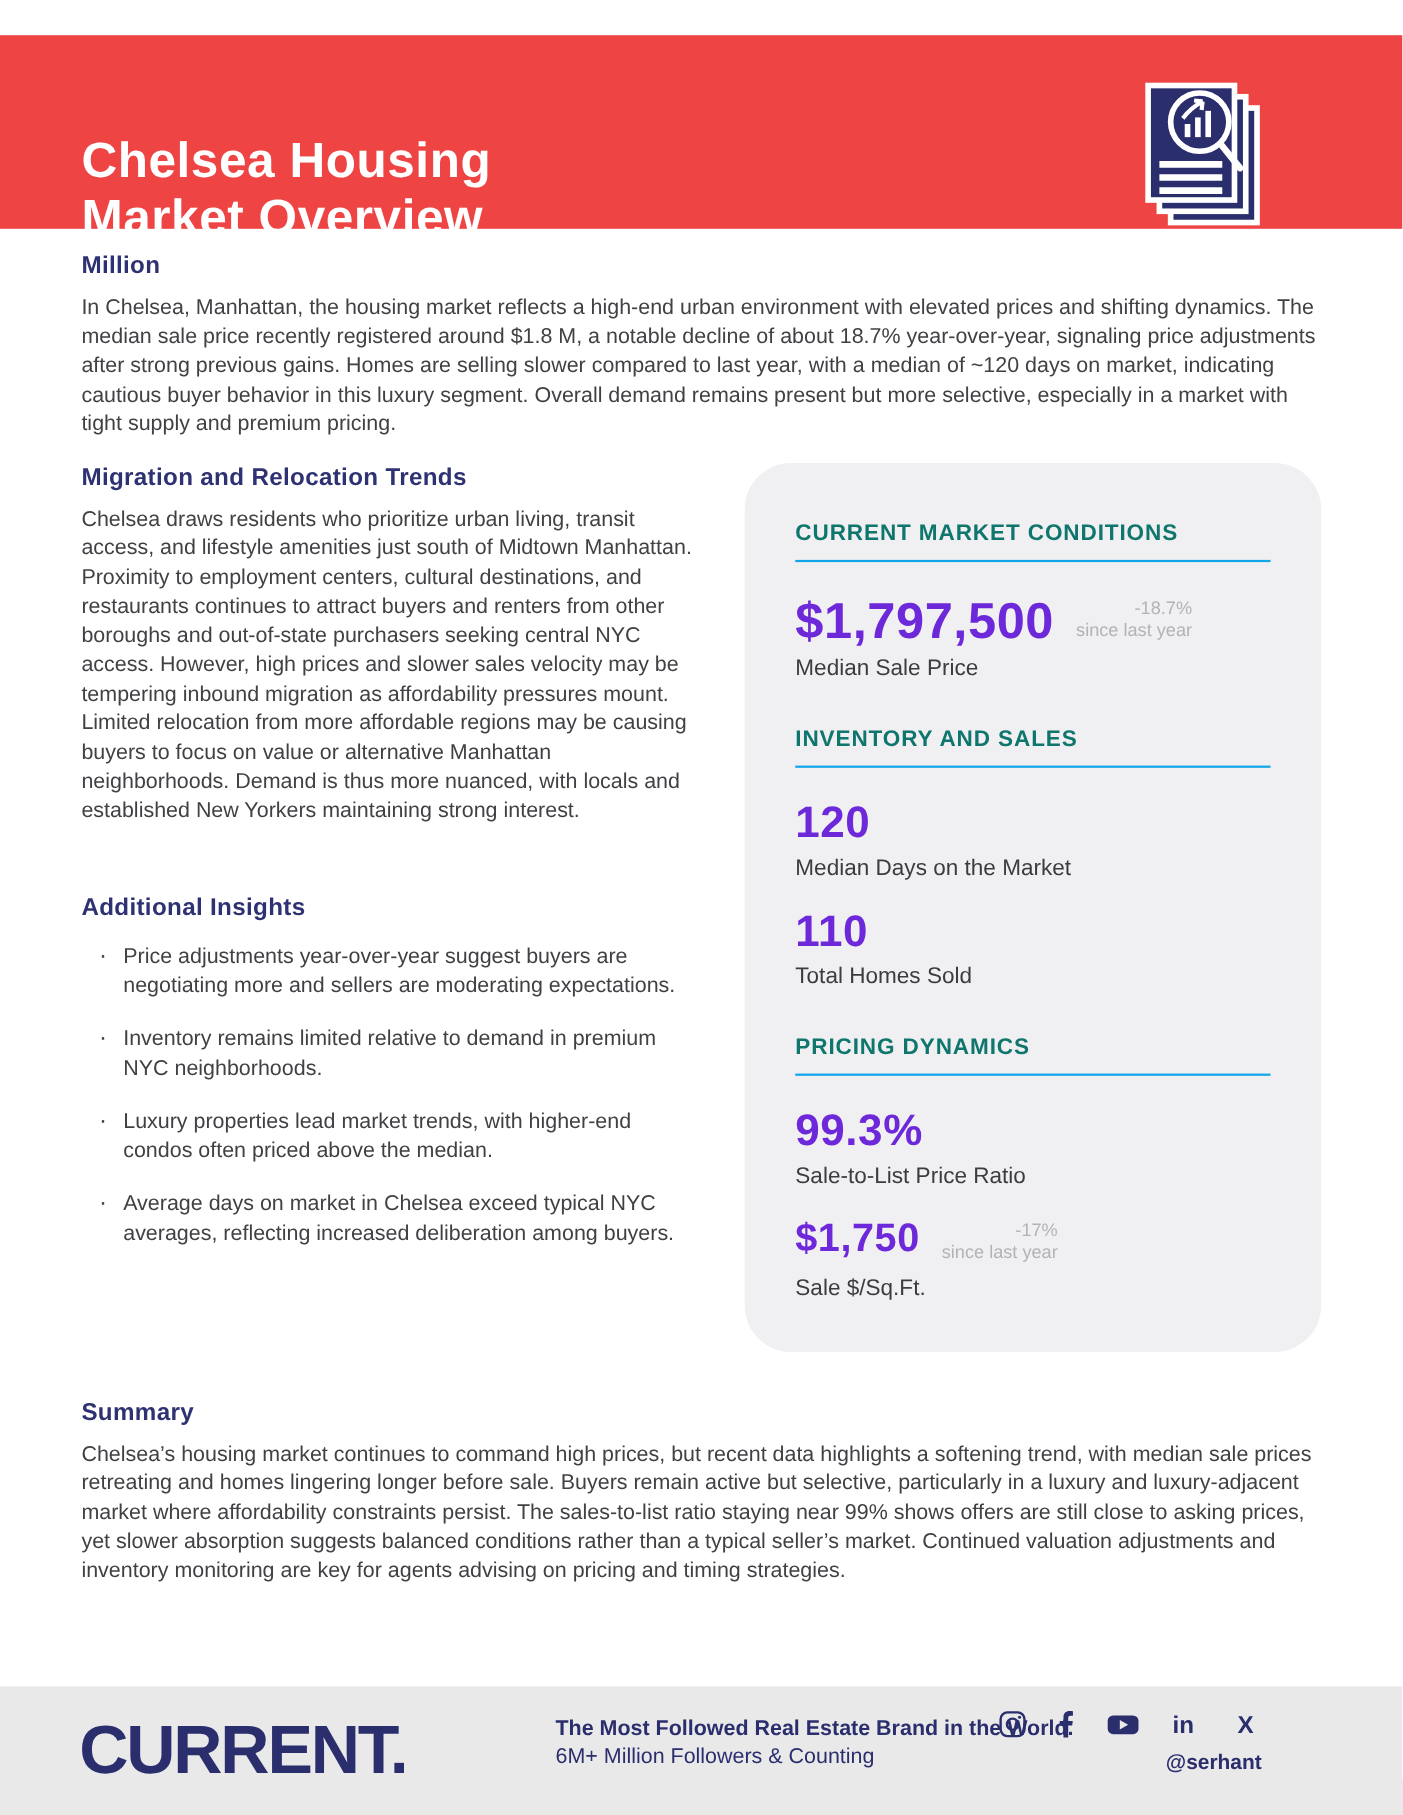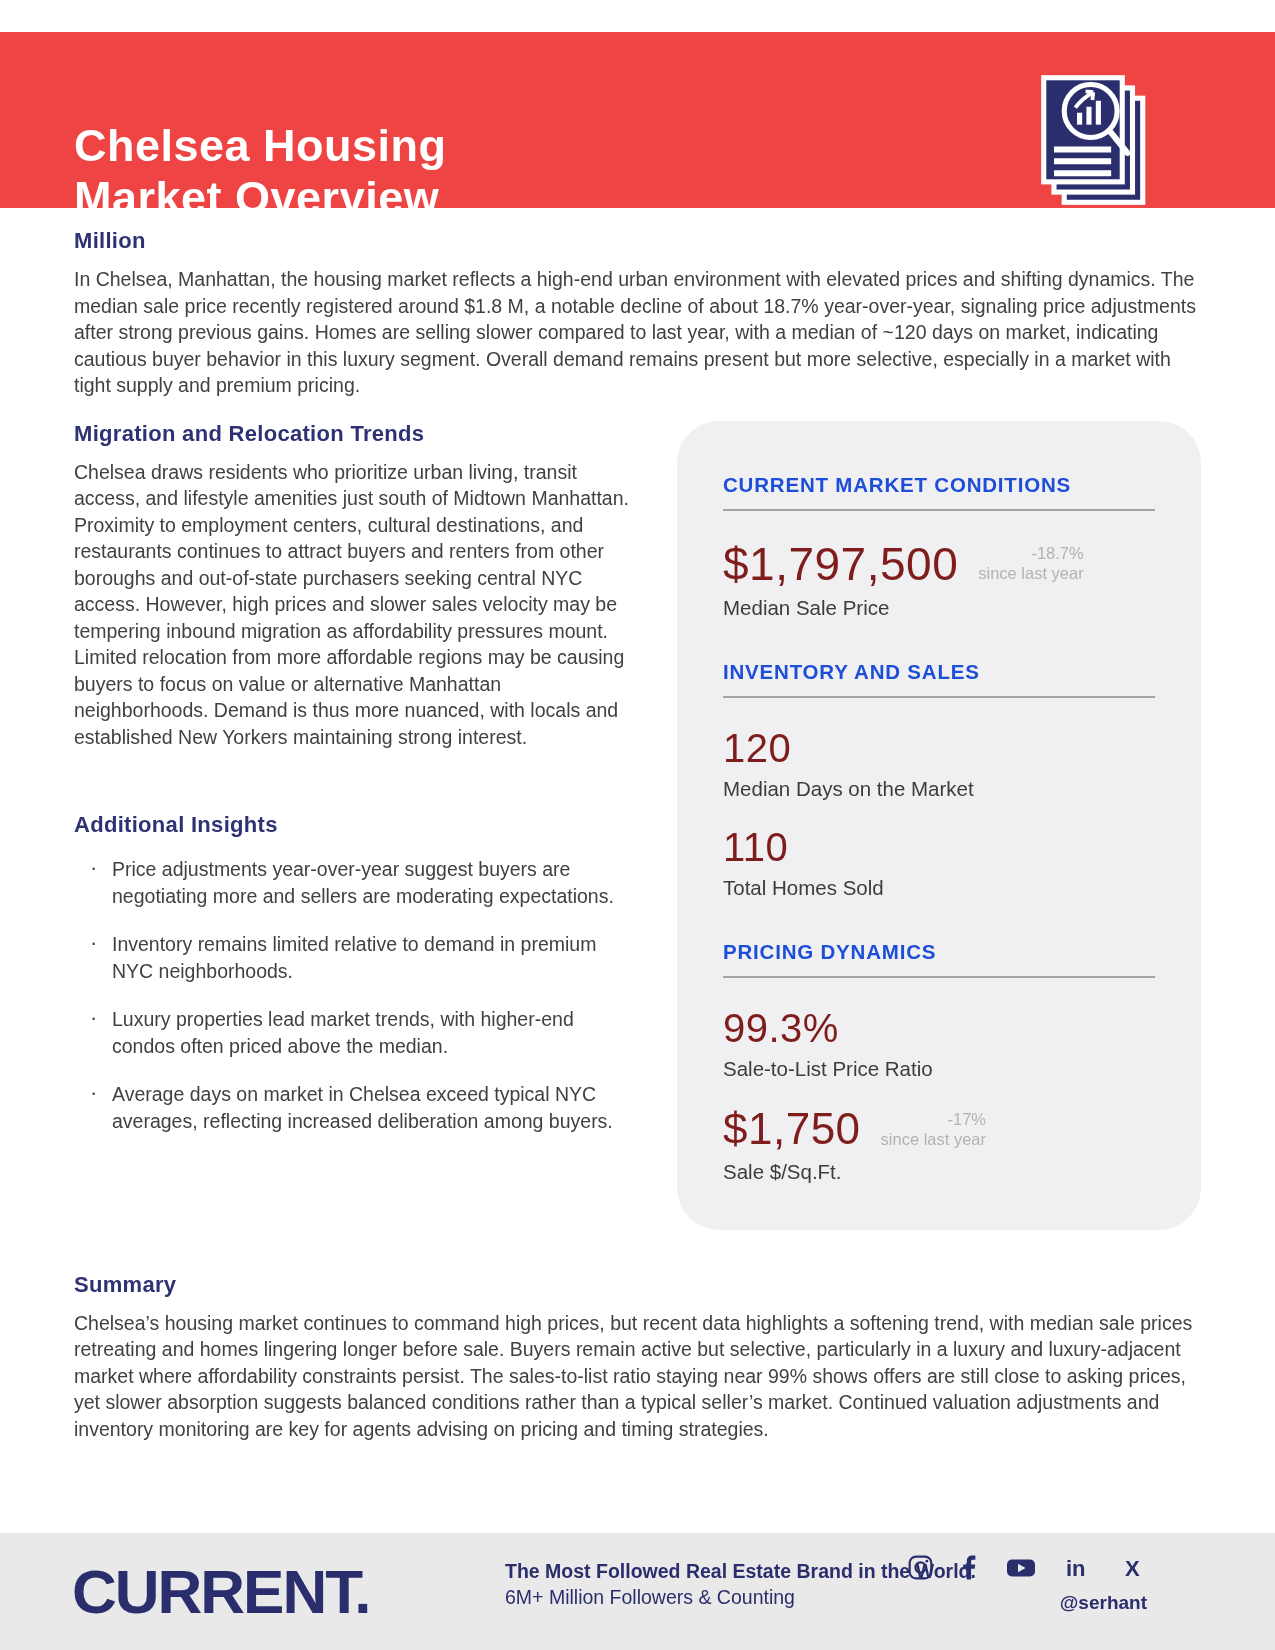--- a/index.html
+++ b/index.html
@@ -48,29 +48,29 @@
 
   
   .stat-card {
     margin-left:45px; width:524px; flex:0 0 auto;
     background:#f0eff1; border-radius:42px;
     padding:52px 46px 46px 46px;
   }
   .card-section { margin-bottom:40px; }
   .card-section:last-child { margin-bottom:0; }
   .card-title {
-    color:#1d4ed8; font-size:20.5px; font-weight:bold; letter-spacing:.8px;
-    padding-bottom:12px; border-bottom:2px solid #a3a3a3;
+    color:#0f766e; font-size:20.5px; font-weight:bold; letter-spacing:.8px;
+    padding-bottom:12px; border-bottom:2px solid #0ea5e9;
     margin-bottom:30px;
   }
   .stat { margin-bottom:26px; }
   .stat:last-child { margin-bottom:0; }
   .stat-row { display:flex; align-items:flex-start; }
   .stat-value {
-    color:#7f1d1d; font-weight:400; letter-spacing:.5px;
+    color:#6d28d9; font-weight:700; letter-spacing:.5px;
     font-size:46px; line-height:1.0;
   }
   .stat-value.md { font-size:40px; }
   .stat-delta { margin-left:20px; margin-top:2px; color:#b3b3b5; font-size:16.5px; line-height:1.25;text-align:right; }
   .stat-label { margin-top:9px; font-size:20.5px; color:#3c3c3e; }
 
   .summary { margin-top:42px; }
   .summary .body-text { margin-top:12px; }
 
   
@@ -177,21 +177,21 @@
       <div class="card-section">
         <div class="card-title">PRICING DYNAMICS</div>
         <div class="stat">
           <div class="stat-row">
             <span class="stat-value md">99.3%</span>
           </div>
           <div class="stat-label">Sale-to-List Price Ratio</div>
         </div>
         <div class="stat">
           <div class="stat-row">
-            <span class="stat-value" style="font-size:44px;">$1,750</span>
+            <span class="stat-value" style="font-size:36px;">$1,750</span>
             <span class="stat-delta">
               <div>-17%</div>
               <div>since last year</div>
             </span>
           </div>
           <div class="stat-label">Sale $/Sq.Ft.</div>
         </div>
       </div>
 
     </div>

